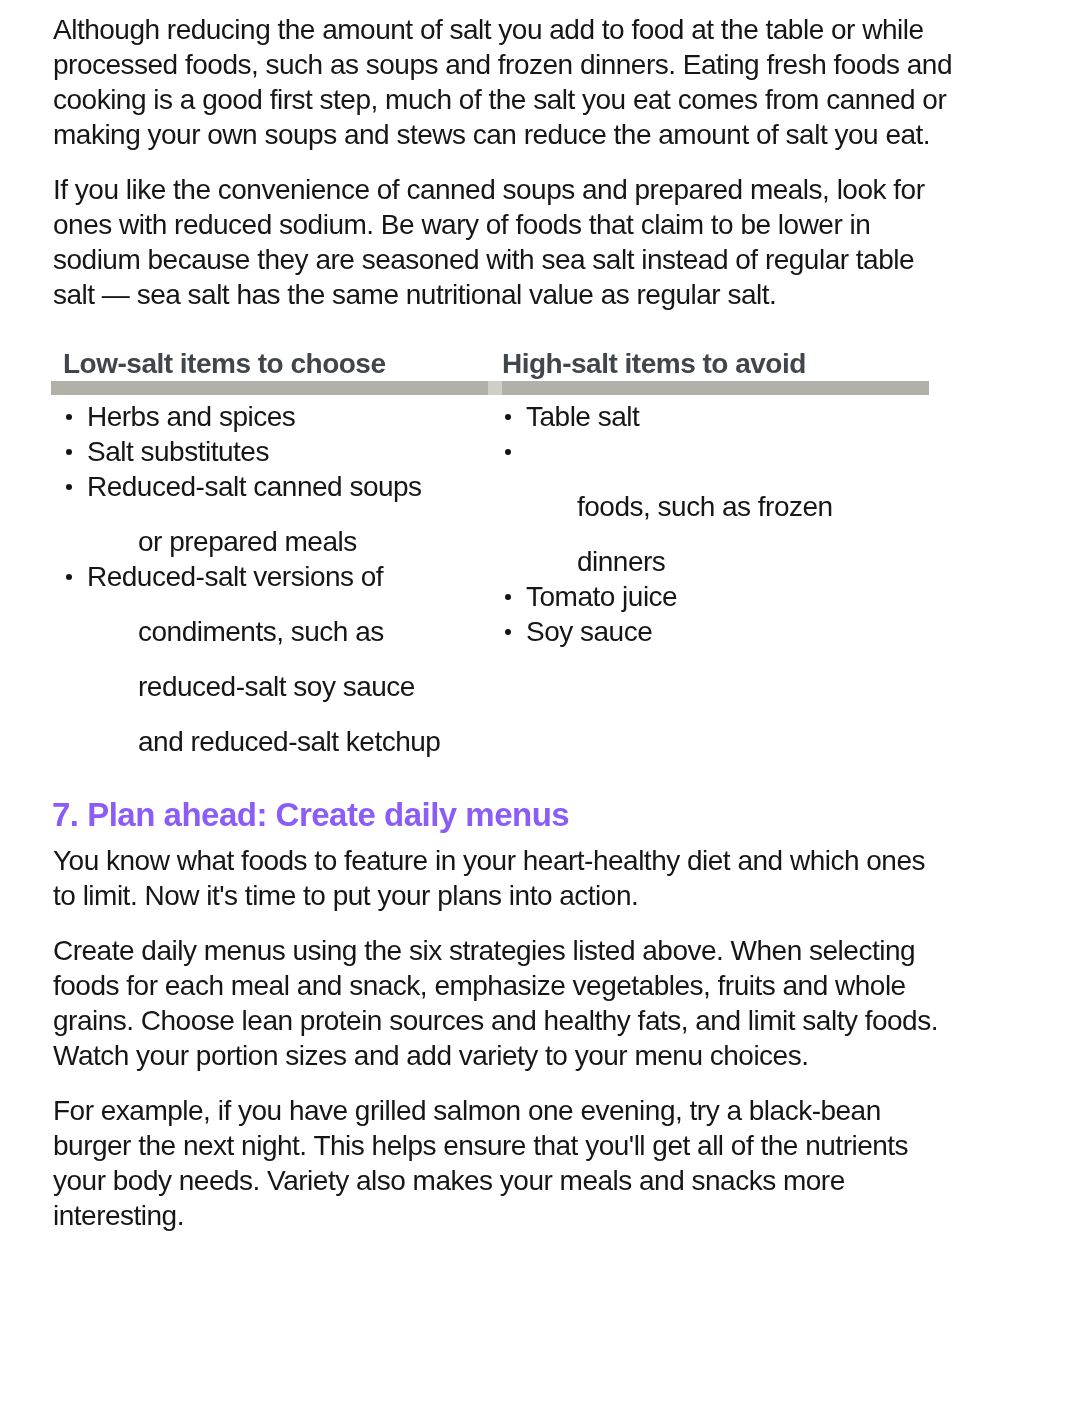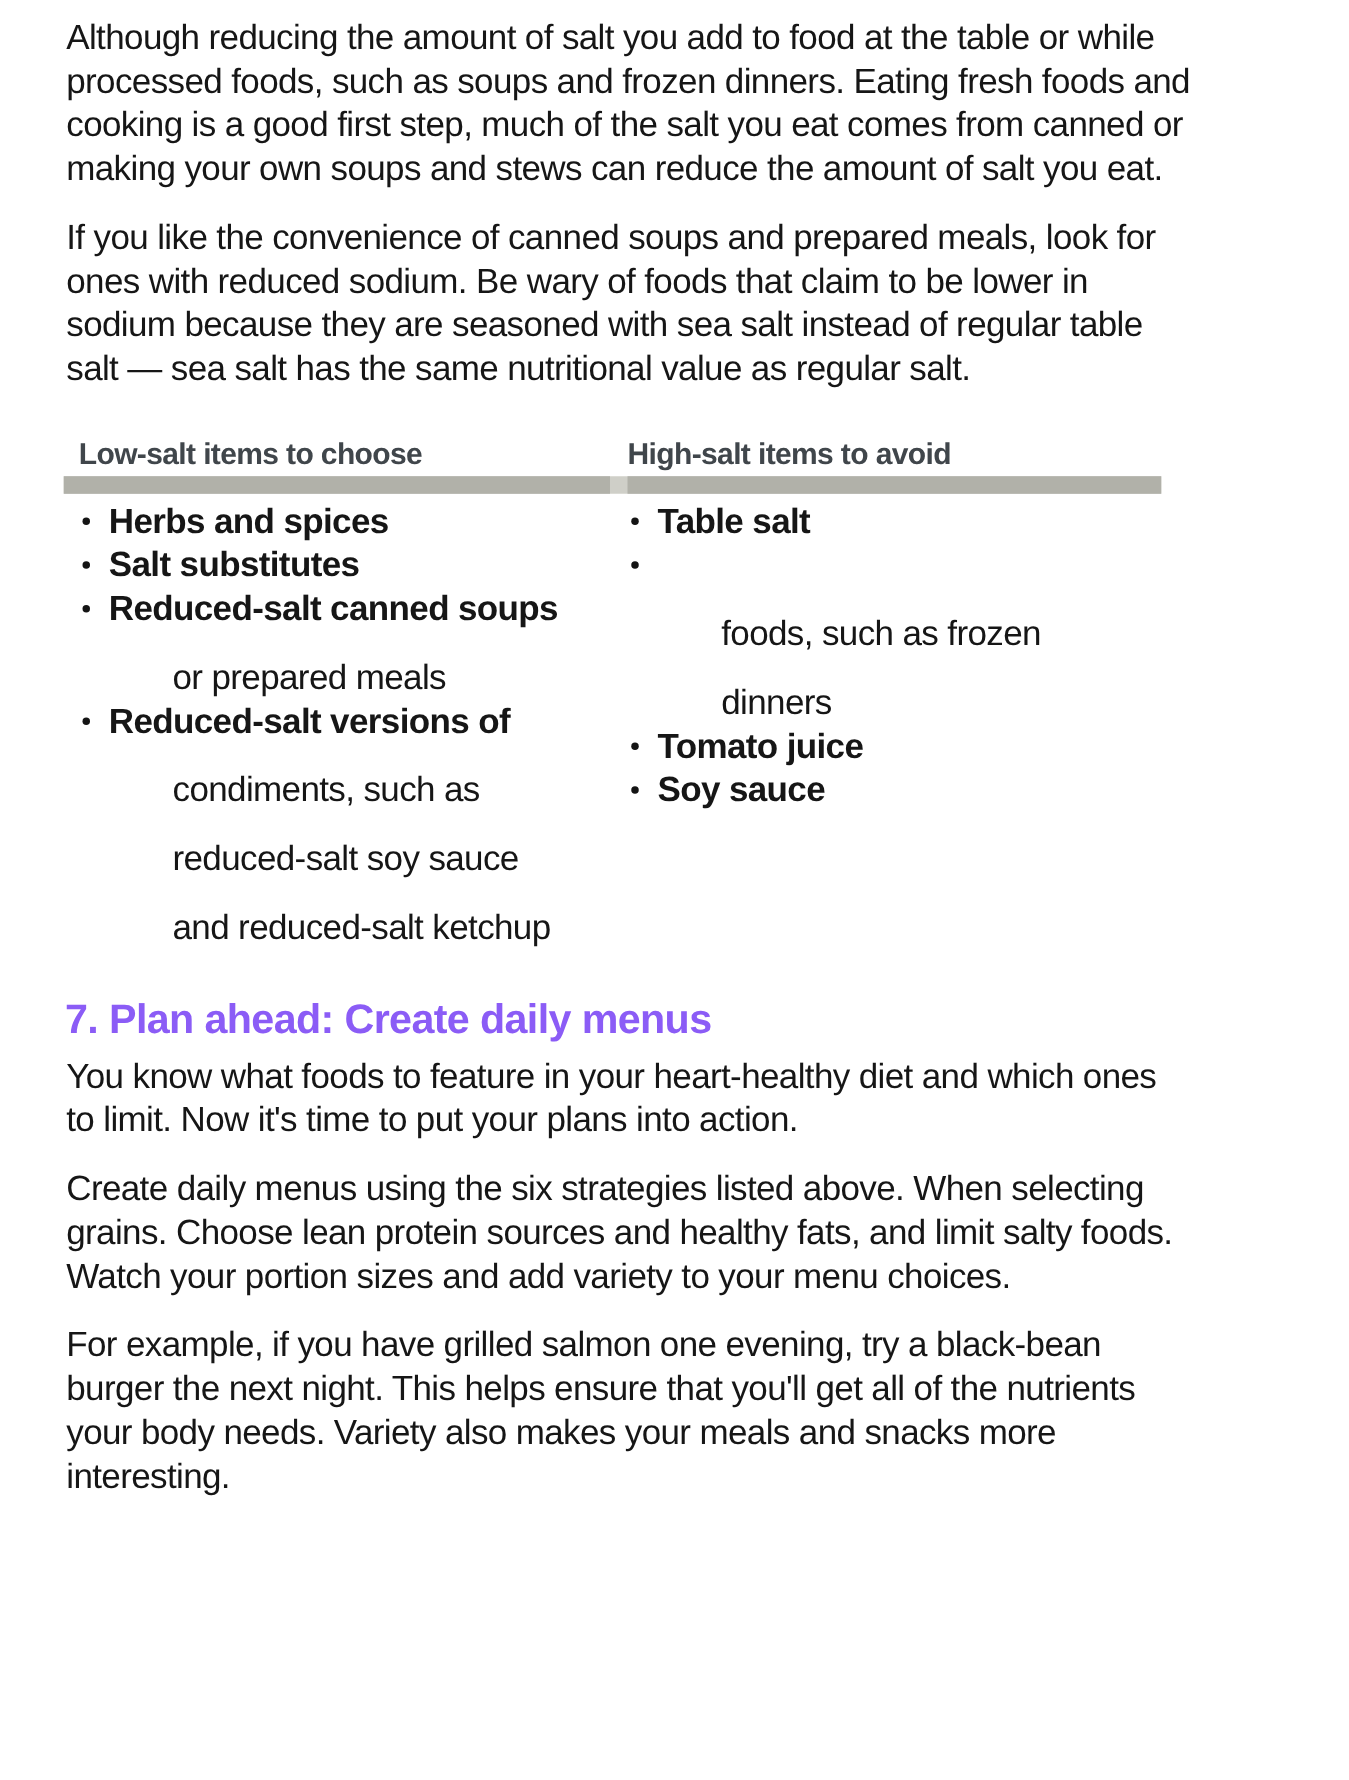--- a/index.html
+++ b/index.html
@@ -21,39 +21,39 @@
     letter-spacing: -0.5px;
     white-space: nowrap;
   }
   
   .salt-table { margin: 34px 0 0 -2px; width: 878px; }
   .thead-row { display: flex; }
   .thead {
     width: 439px;
     box-sizing: border-box;
     padding-left: 12px;
-    font-size: 24px;
+    font-size: 28px;
     line-height: 35px;
     font-weight: bold;
     color: #40464b;
     letter-spacing: -0.5px;
     white-space: nowrap;
   }
   .bar-row { display: flex; width: 878px; height: 14px; background: #cfcfc8; }
   .bar-seg-left  { width: 437px; background: #b1b1a9; }
   .bar-seg-right { width: 427px; margin-left: 14px; background: #b1b1a9; }
   .tbody-row { display: flex; margin-top: 4px; }
   .tcol { width: 439px; box-sizing: border-box; }
   .li-line {
     font-size: 28px;
     line-height: 35px;
     letter-spacing: -0.5px;
     white-space: nowrap;
   }
-  .li-first { padding-left: 15px; font-weight: bold; }
+  .li-first { padding-left: 15px; }
   .li-cont  { padding-left: 87px; margin-top: 20px; }
   .bullet {
     display: inline-block;
     width: 6px;
     height: 6px;
     border-radius: 50%;
     background: #141414;
     margin-right: 15px;
     vertical-align: middle;
     position: relative;
@@ -142,20 +142,21 @@
 
   <div class="section-heading">7. Plan ahead: Create daily menus</div>
 
   <div class="para">
     <div class="tline">You know what foods to feature in your heart-healthy diet and which ones</div>
     <div class="tline">to limit. Now it's time to put your plans into action.</div>
   </div>
 
   <div class="para">
     <div class="tline">Create daily menus using the six strategies listed above. When selecting</div>
+    <div class="tline">foods for each meal and snack, emphasize vegetables, fruits and whole</div>
     <div class="tline">grains. Choose lean protein sources and healthy fats, and limit salty foods.</div>
     <div class="tline">Watch your portion sizes and add variety to your menu choices.</div>
   </div>
 
   <div class="para">
     <div class="tline">For example, if you have grilled salmon one evening, try a black-bean</div>
     <div class="tline">burger the next night. This helps ensure that you'll get all of the nutrients</div>
     <div class="tline">your body needs. Variety also makes your meals and snacks more</div>
     <div class="tline">interesting.</div>
   </div>

